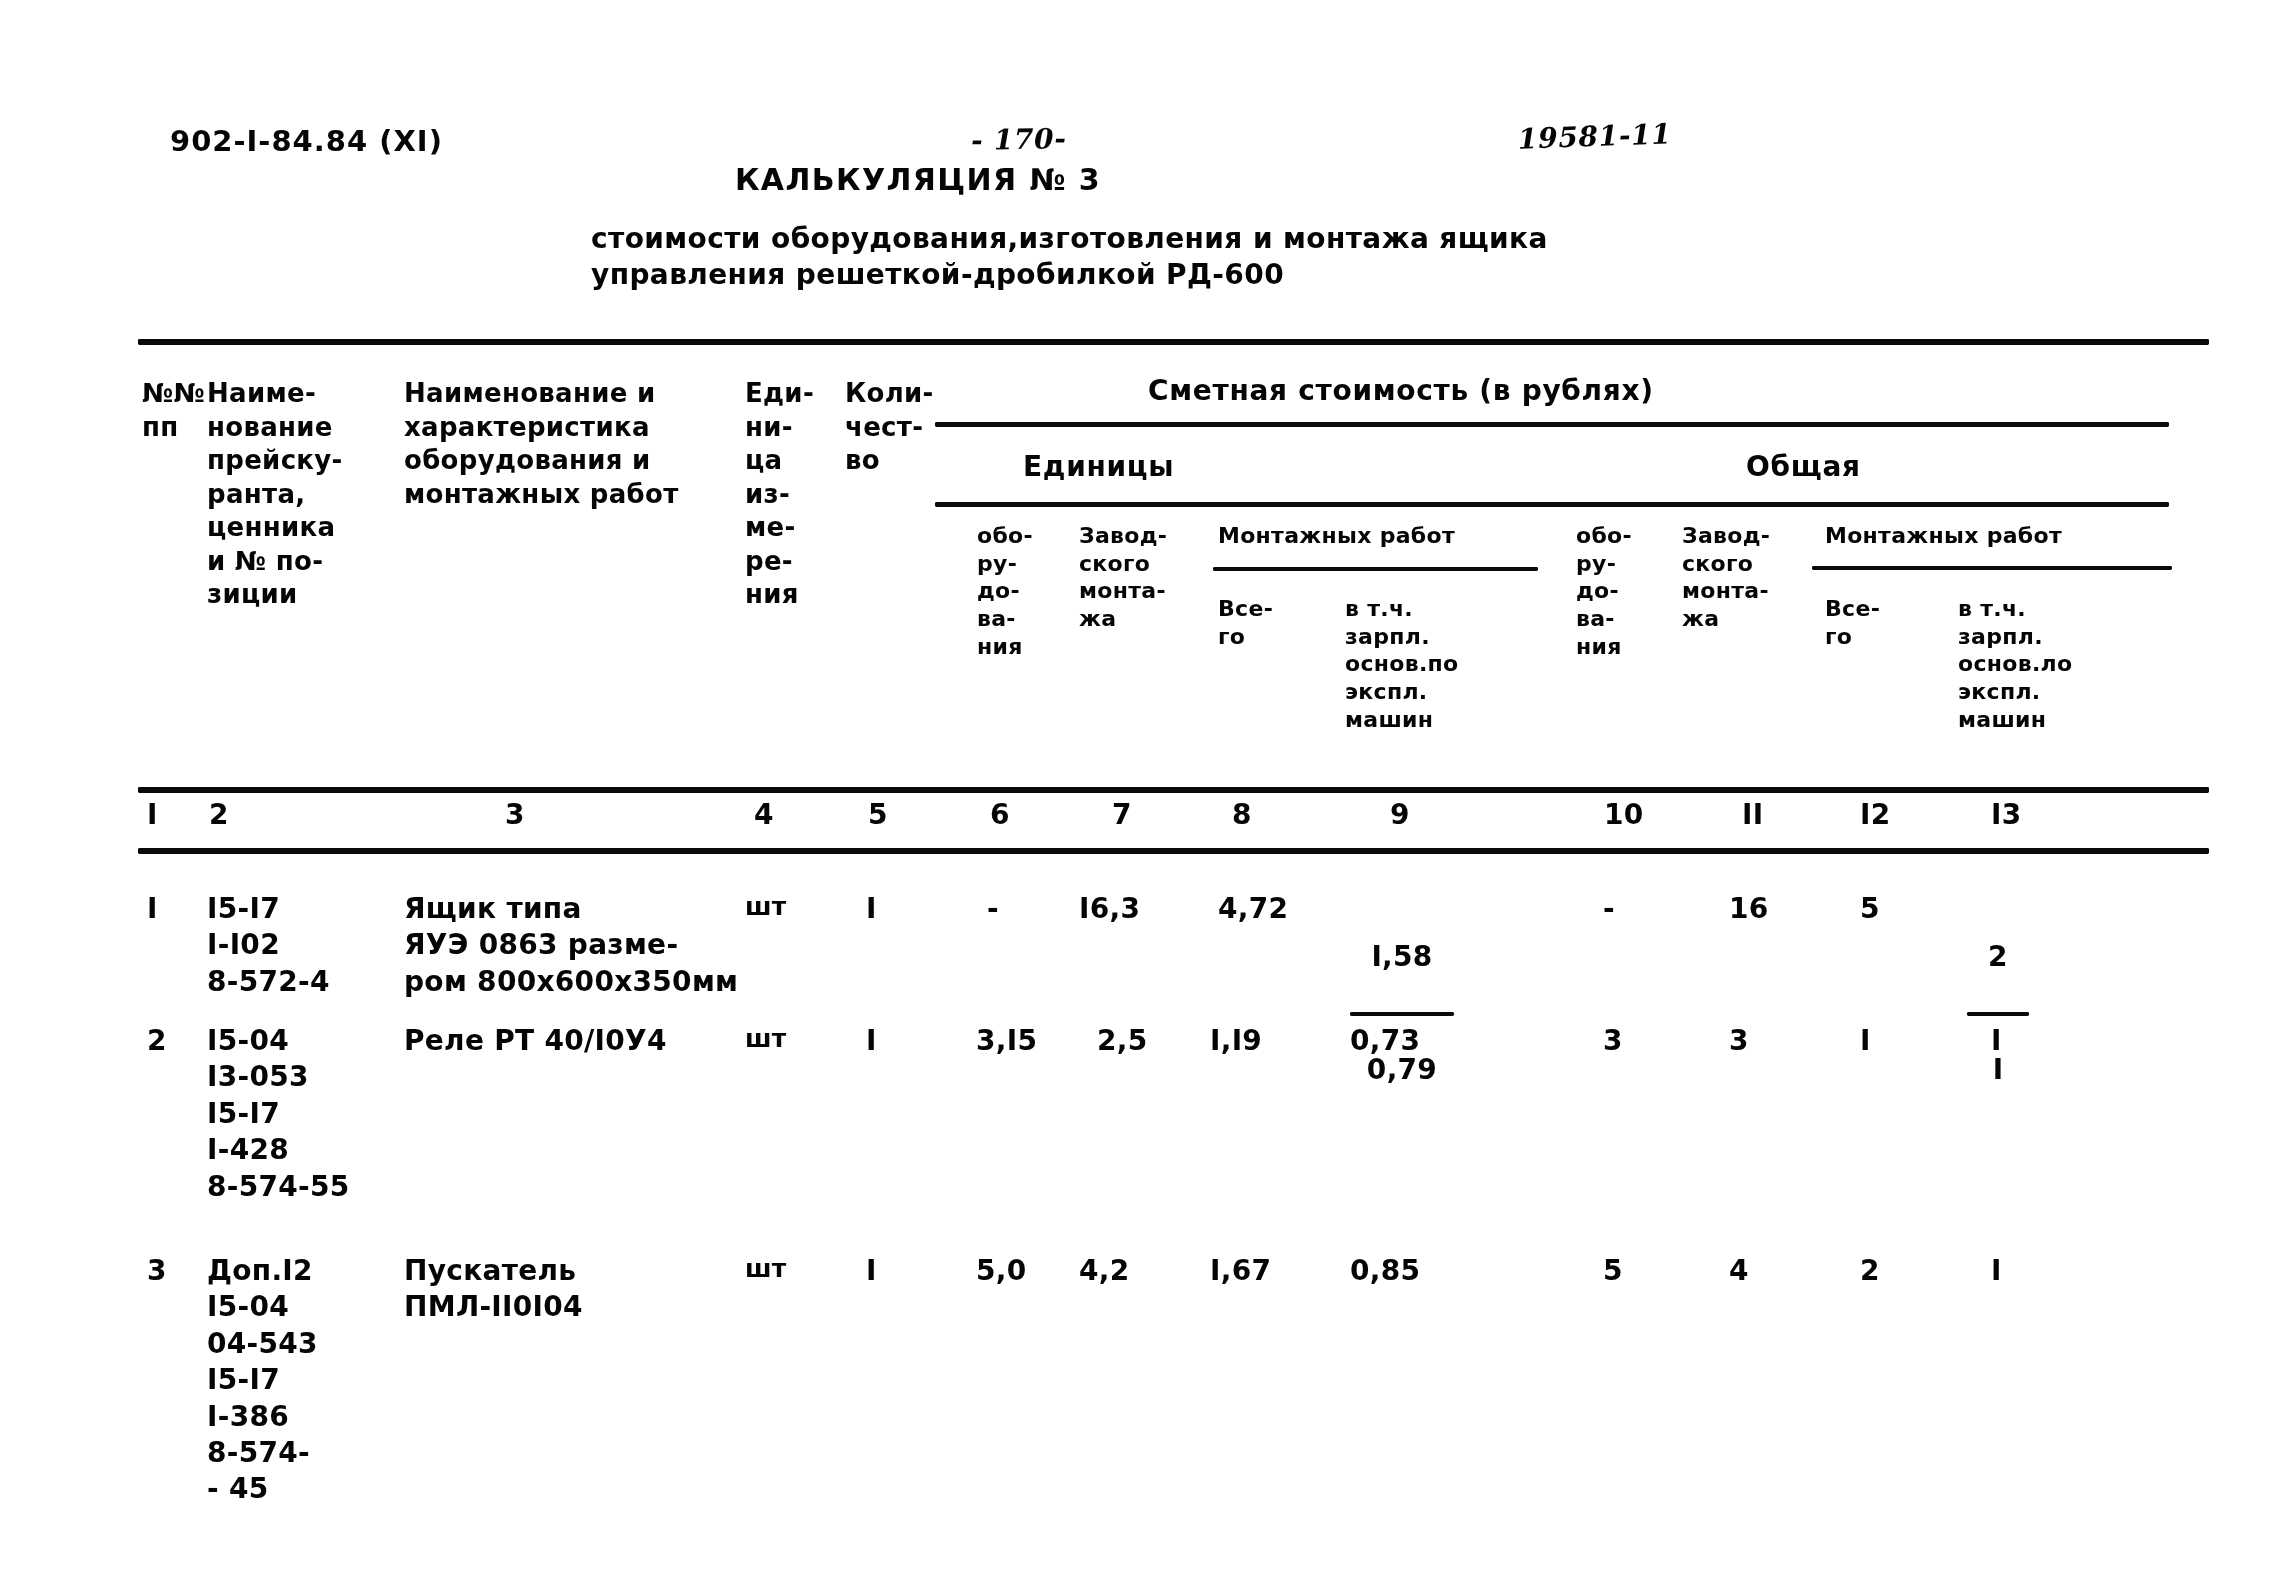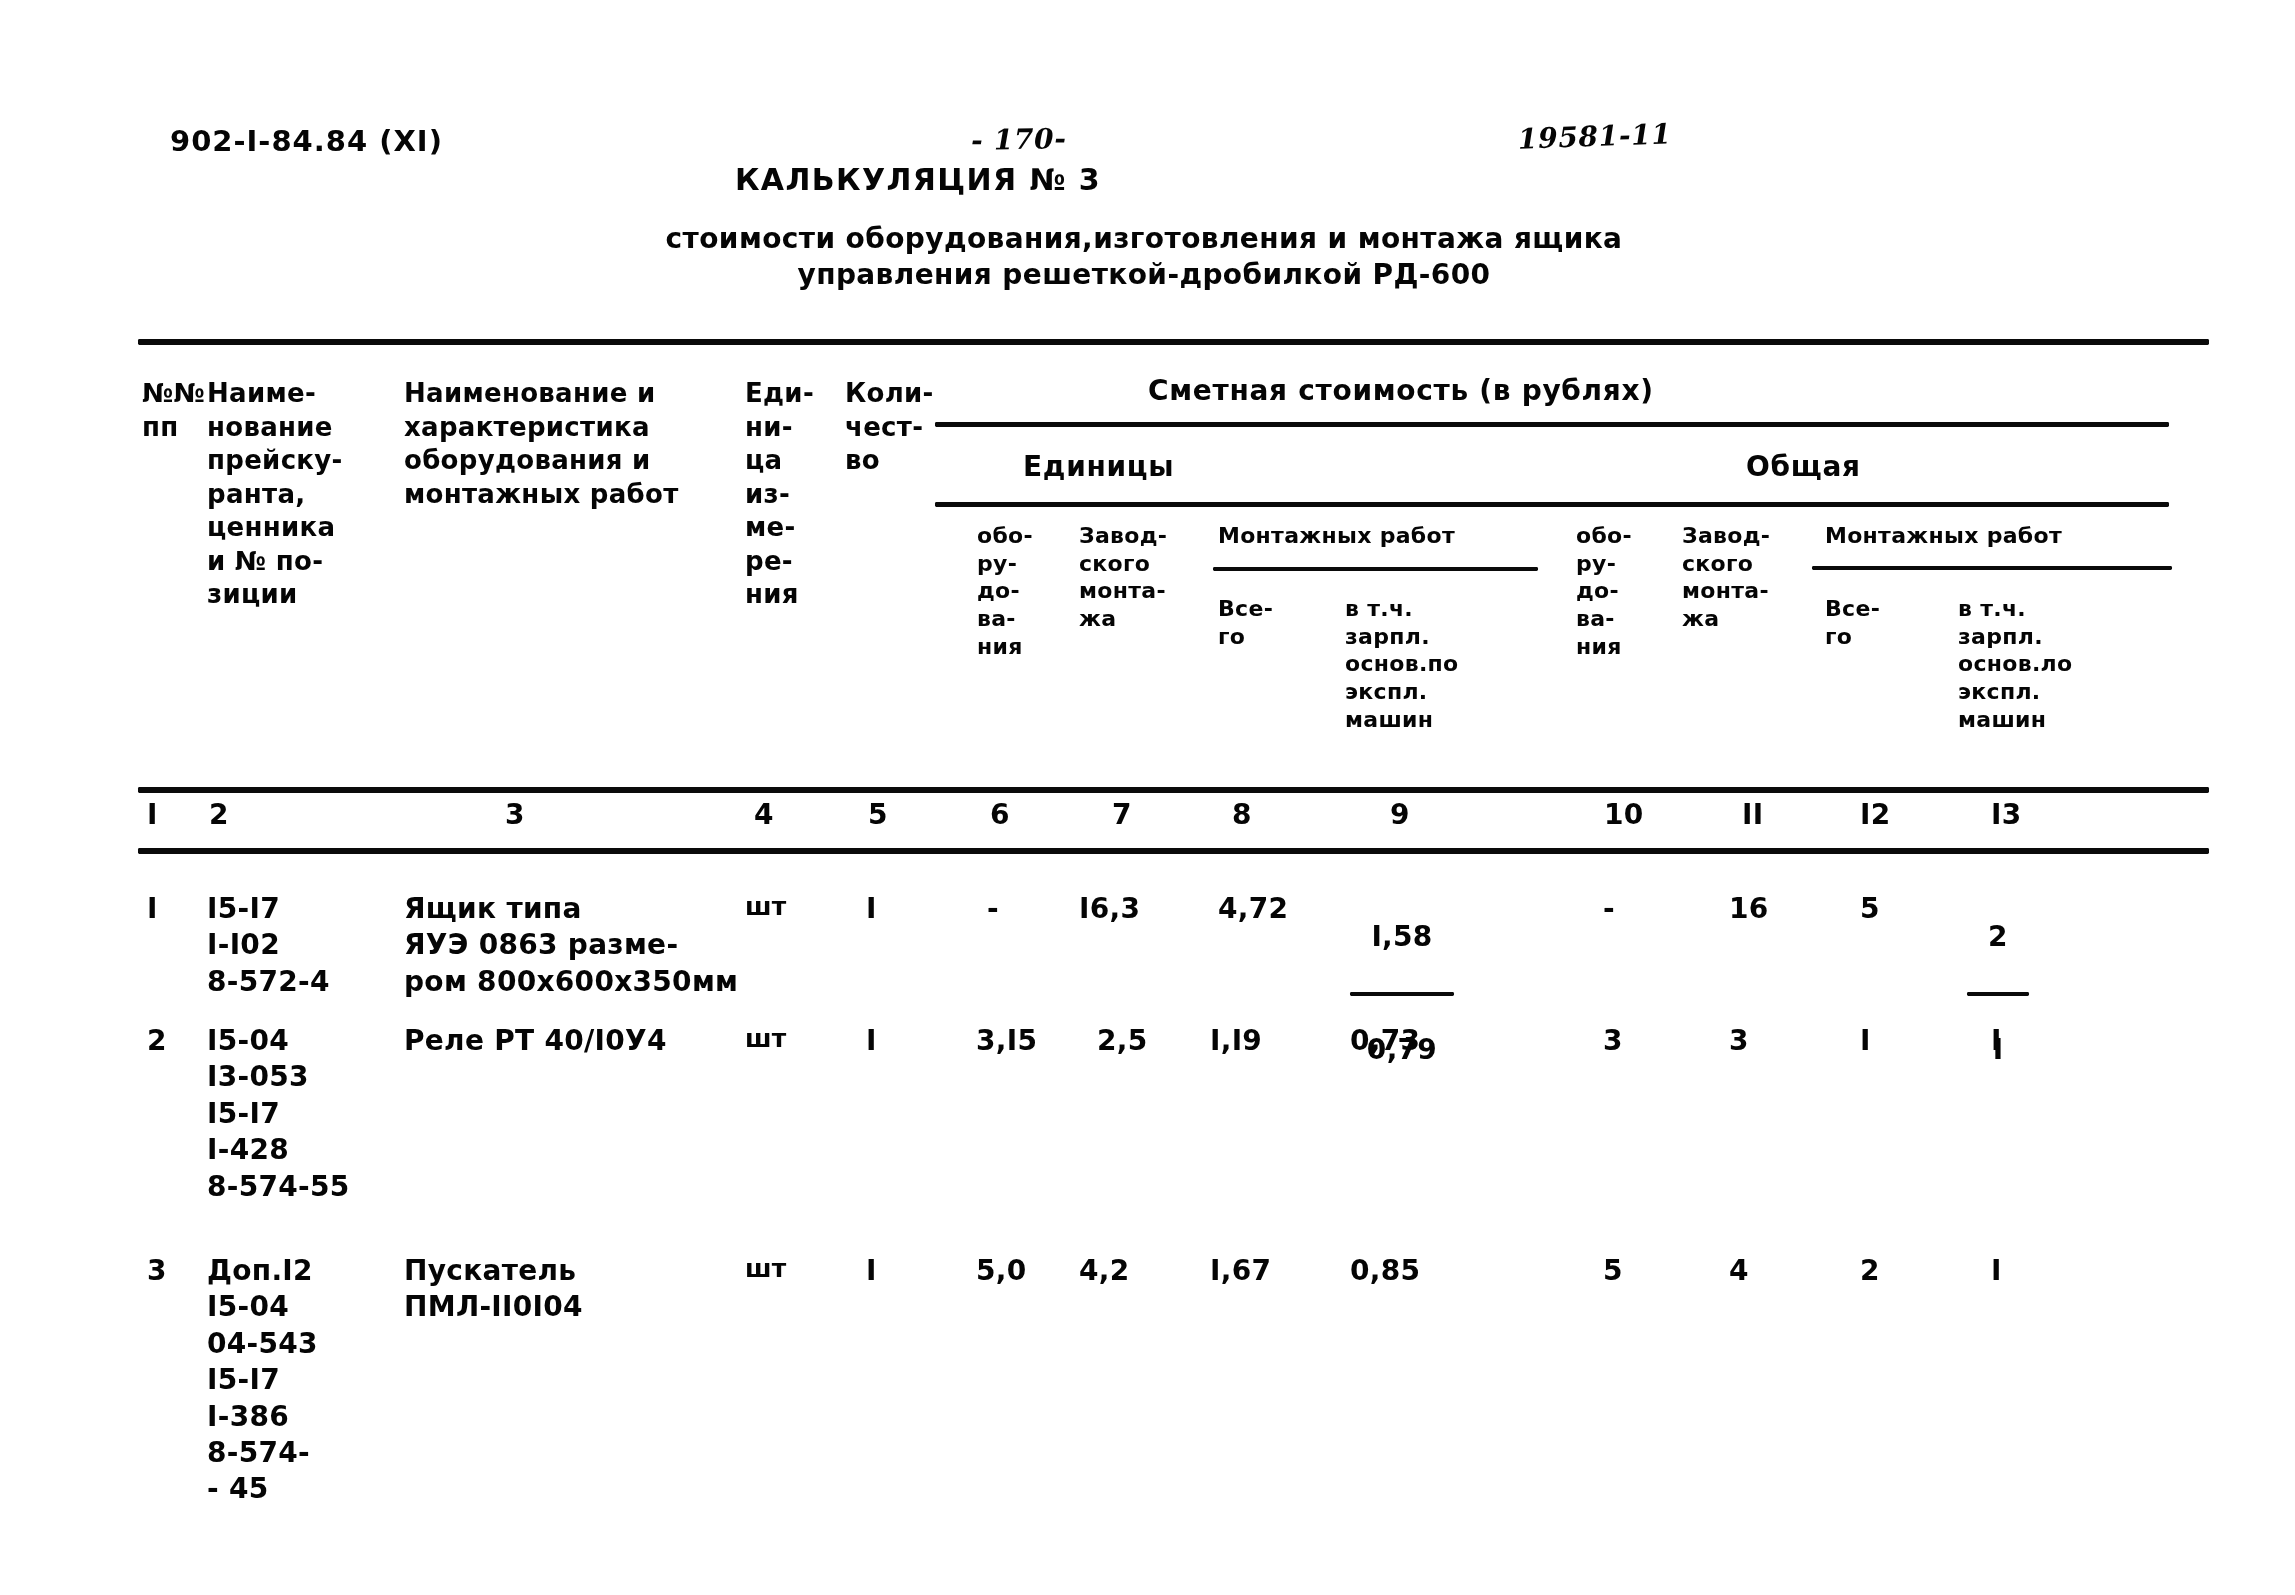--- a/index.html
+++ b/index.html
@@ -65,21 +65,21 @@
     text-align: center;
     font-size: 30px;
     letter-spacing: 1.4px;
   }
   #calc-subtitle {
     position: absolute;
     left: 591px;
     top: 221px;
     width: 1106px;
     font-size: 28px;
-    text-align: center;
+    text-align: left;
     letter-spacing: 0.4px;
     line-height: 1.28;
   }
 
   
   .rule {
     position: absolute;
     background: #0a0a0a;
     border-radius: 1.4px;
   }
@@ -120,21 +120,21 @@
   }
   .cell.num { text-align: left; }
 
   
   .frac {
     position: absolute;
     font-size: 28px;
     line-height: 1.22;
     text-align: center;
   }
-  .frac .top { display: block; }
+  .frac .top { display: block; margin-top: 20px; }
   .frac .bar {
     display: block;
     height: 4.1px;
     background: #0a0a0a;
     margin: 3.5px 0 2.8px 0;
     border-radius: 1.4px;
   }
   .frac .bot { display: block; }
 </style>
 </head>

